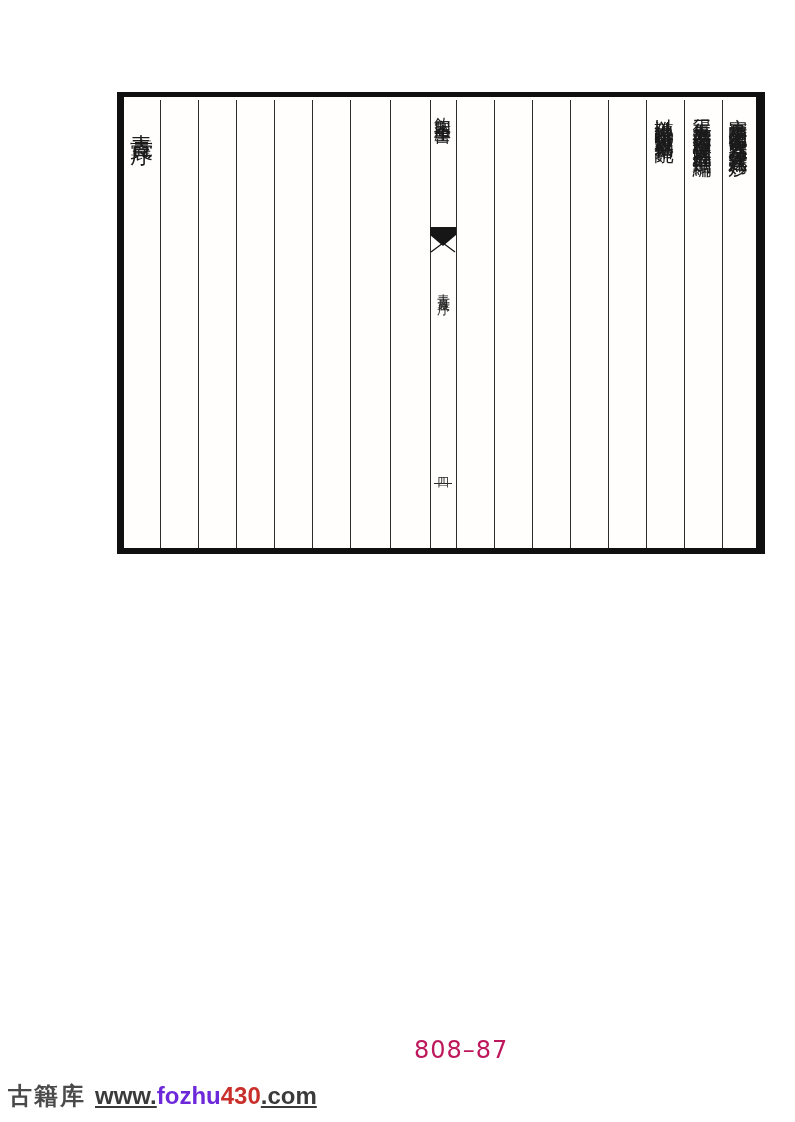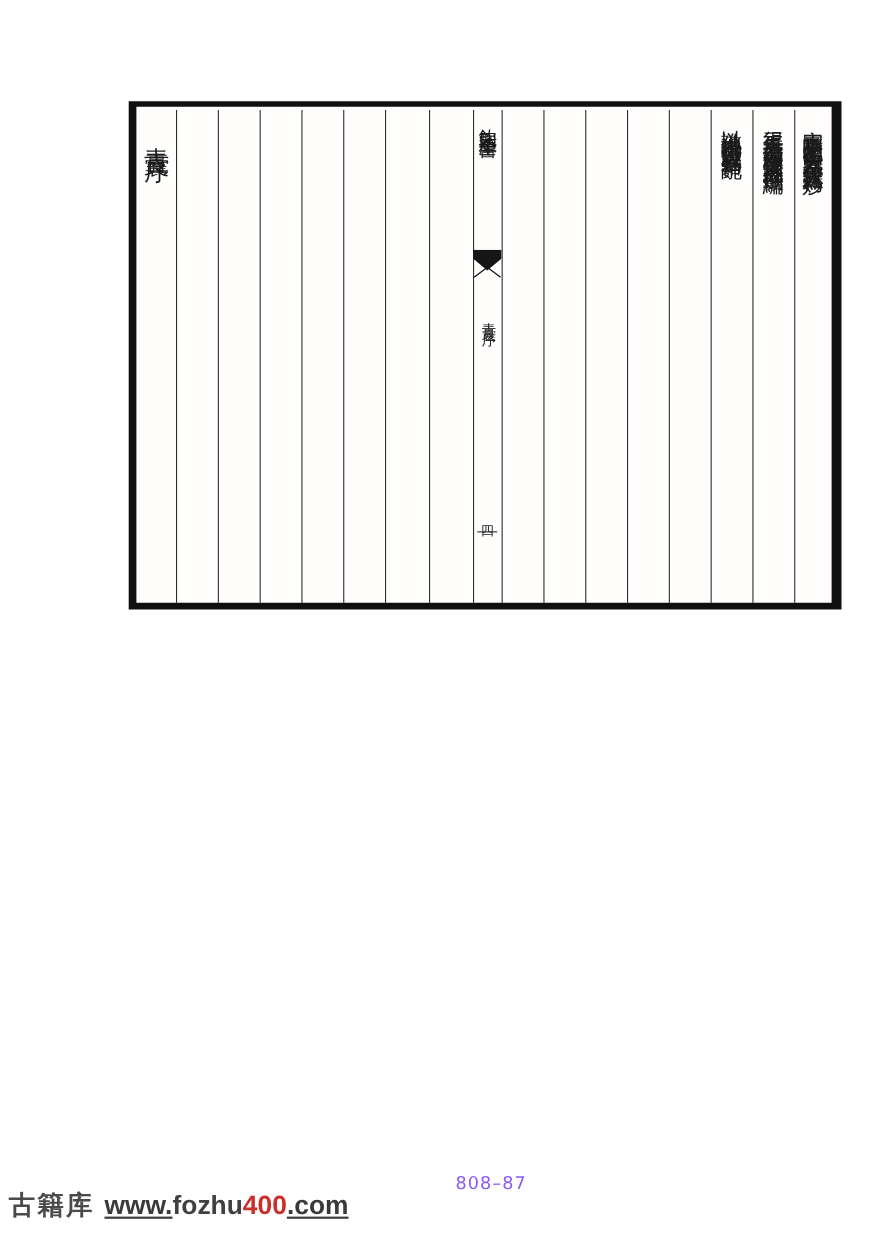--- a/index.html
+++ b/index.html
@@ -25,32 +25,32 @@
   .col2{left:560px;top:6px;width:38px;line-height:38px;font-size:19px;letter-spacing:2px;}
   .col3{left:522px;top:6px;width:38px;line-height:38px;font-size:19px;letter-spacing:2px;}
   .spine-title{left:306px;top:7px;width:26px;line-height:26px;font-size:17px;letter-spacing:2px;}
   .spine-chapter{left:306px;top:186px;width:26px;line-height:26px;font-size:13px;letter-spacing:4px;color:#222;}
   .spine-folio{left:306px;top:371px;width:26px;line-height:26px;font-size:12px;color:#222;}
   .folio-rule{position:absolute;left:310px;top:386px;width:18px;height:1px;background:#2b2b2b;}
   .fishtail{position:absolute;left:306px;top:130px;}
   .left-title{left:1px;top:19px;width:34px;line-height:34px;font-size:23px;letter-spacing:4px;}
   
   .pageno{
-    position:absolute;left:414px;top:1066px;
+    position:absolute;left:414px;top:1036px;
     font-family:"DejaVu Sans","Liberation Sans",sans-serif;
-    font-size:16px;color:#8b5cf6;letter-spacing:1px;
+    font-size:24px;color:#be185d;letter-spacing:1px;
   }
   .watermark{
     position:absolute;left:8px;top:1080px;white-space:nowrap;
     font-family:"Liberation Sans","DejaVu Sans",sans-serif;
     font-weight:bold;font-size:24px;
   }
   .wm-cjk{color:#4a4a4a;letter-spacing:2px;margin-right:9px;}
   .wm-dark{color:#3a3a3a;text-decoration:underline;}
-  .wm-green{color:#404040;}
+  .wm-green{color:#6d28d9;}
   .wm-red{color:#c9302c;}
 </style>
 </head>
 <body>
 
 <div>
 
   <div class="frame">
     <div class="grid">
         <i class="vline" style="left: 36px;"></i>
@@ -83,16 +83,16 @@
     <div class="vcol spine-chapter">青囊序</div>
     <div class="vcol spine-folio">四</div>
     <div class="folio-rule"></div>
 
     <div class="vcol left-title">青囊序</div>
   </div>
 
   <div class="pageno">808–87</div>
 
   <div class="watermark">
-    <span class="wm-cjk">古籍库</span><span class="wm-dark">www.</span><span class="wm-green">fozhu</span><span class="wm-red">400</span><span class="wm-dark">.com</span>
+    <span class="wm-cjk">古籍库</span><span class="wm-dark">www.</span><span class="wm-green">fozhu</span><span class="wm-red">430</span><span class="wm-dark">.com</span>
   </div>
 
 </div>
 
 </body></html>

